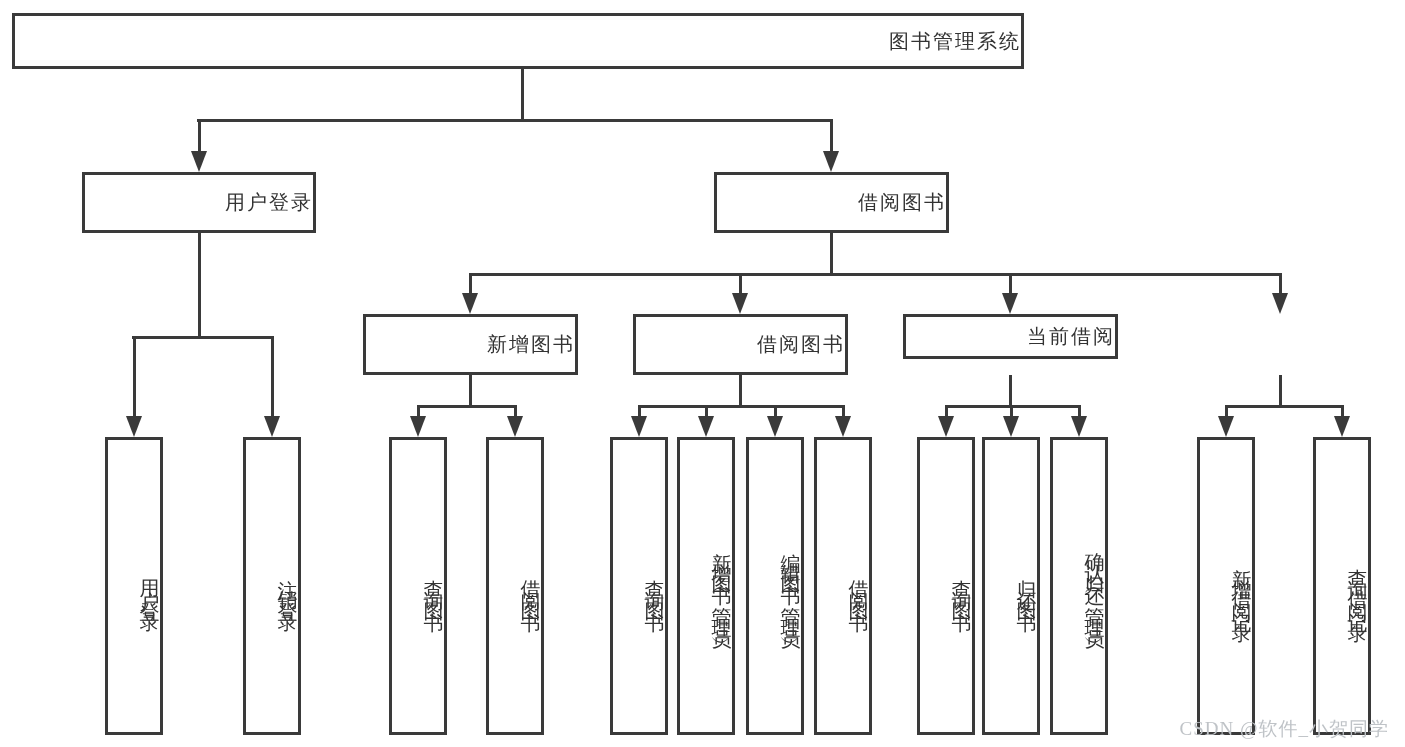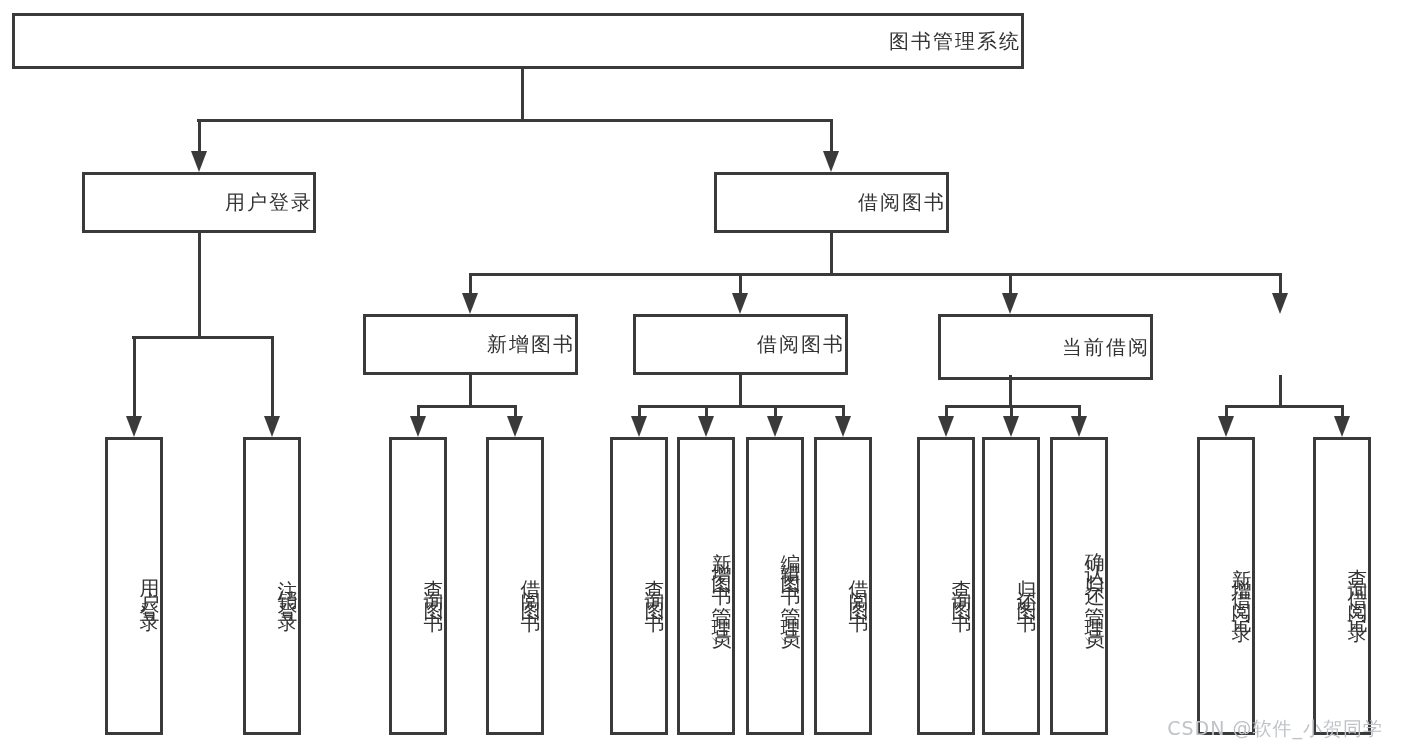--- a/index.html
+++ b/index.html
@@ -19,22 +19,22 @@
     font-size:20px; letter-spacing:11px; color:#333333; line-height:1;
   }
   .vline { position:absolute; width:3px; background:#3a3a3a; }
   .hline { position:absolute; height:3px; background:#3a3a3a; }
   .arrow {
     position:absolute; width:0; height:0;
     border-left:8px solid transparent; border-right:8px solid transparent;
     border-top:21px solid #3a3a3a;
   }
   .watermark {
-    position:absolute; right:22px; top:716px; font-size:19px;
-    color:#bfc3c7; letter-spacing:1px; white-space:nowrap;
+    position:absolute; right:16px; top:716px; font-size:19px;
+    color:#bfc3c7; letter-spacing:1px; white-space:nowrap;font-family:Liberation Serif, serif;
   }
 </style>
 </head>
 <body>
 
 <div class="canvas">
 
   <div class="node h-node" style="left:12px; top:13px; width:1012px; height:56px;">
     <span class="nlabel">图书管理系统</span>
   </div>
@@ -70,21 +70,21 @@
   <div class="arrow" style="left:1002px; top:293px;"></div>
   <div class="vline" style="left:1279px; top:273px; height:20px;"></div>
   <div class="arrow" style="left:1272px; top:293px;"></div>
 
   <div class="node h-node" style="left:363px; top:314px; width:215px; height:61px;">
     <span class="nlabel">新增图书</span>
   </div>
   <div class="node h-node" style="left:633px; top:314px; width:215px; height:61px;">
     <span class="nlabel">借阅图书</span>
   </div>
-  <div class="node h-node" style="left:903px; top:314px; width:215px; height:66px;margin-left:35px;">
+  <div class="node h-node" style="left:903px; top:314px; width:215px; height:45px;">
     <span class="nlabel">当前借阅</span>
   </div>
 
   <div class="vline" style="left:469px; top:375px; height:30px;"></div>
   <div class="hline" style="left:417px; top:405px; width:100px;"></div>
   <div class="vline" style="left:417px; top:405px; height:11px;"></div>
   <div class="arrow" style="left:410px; top:416px;"></div>
   <div class="vline" style="left:514px; top:405px; height:11px;"></div>
   <div class="arrow" style="left:507px; top:416px;"></div>
 

